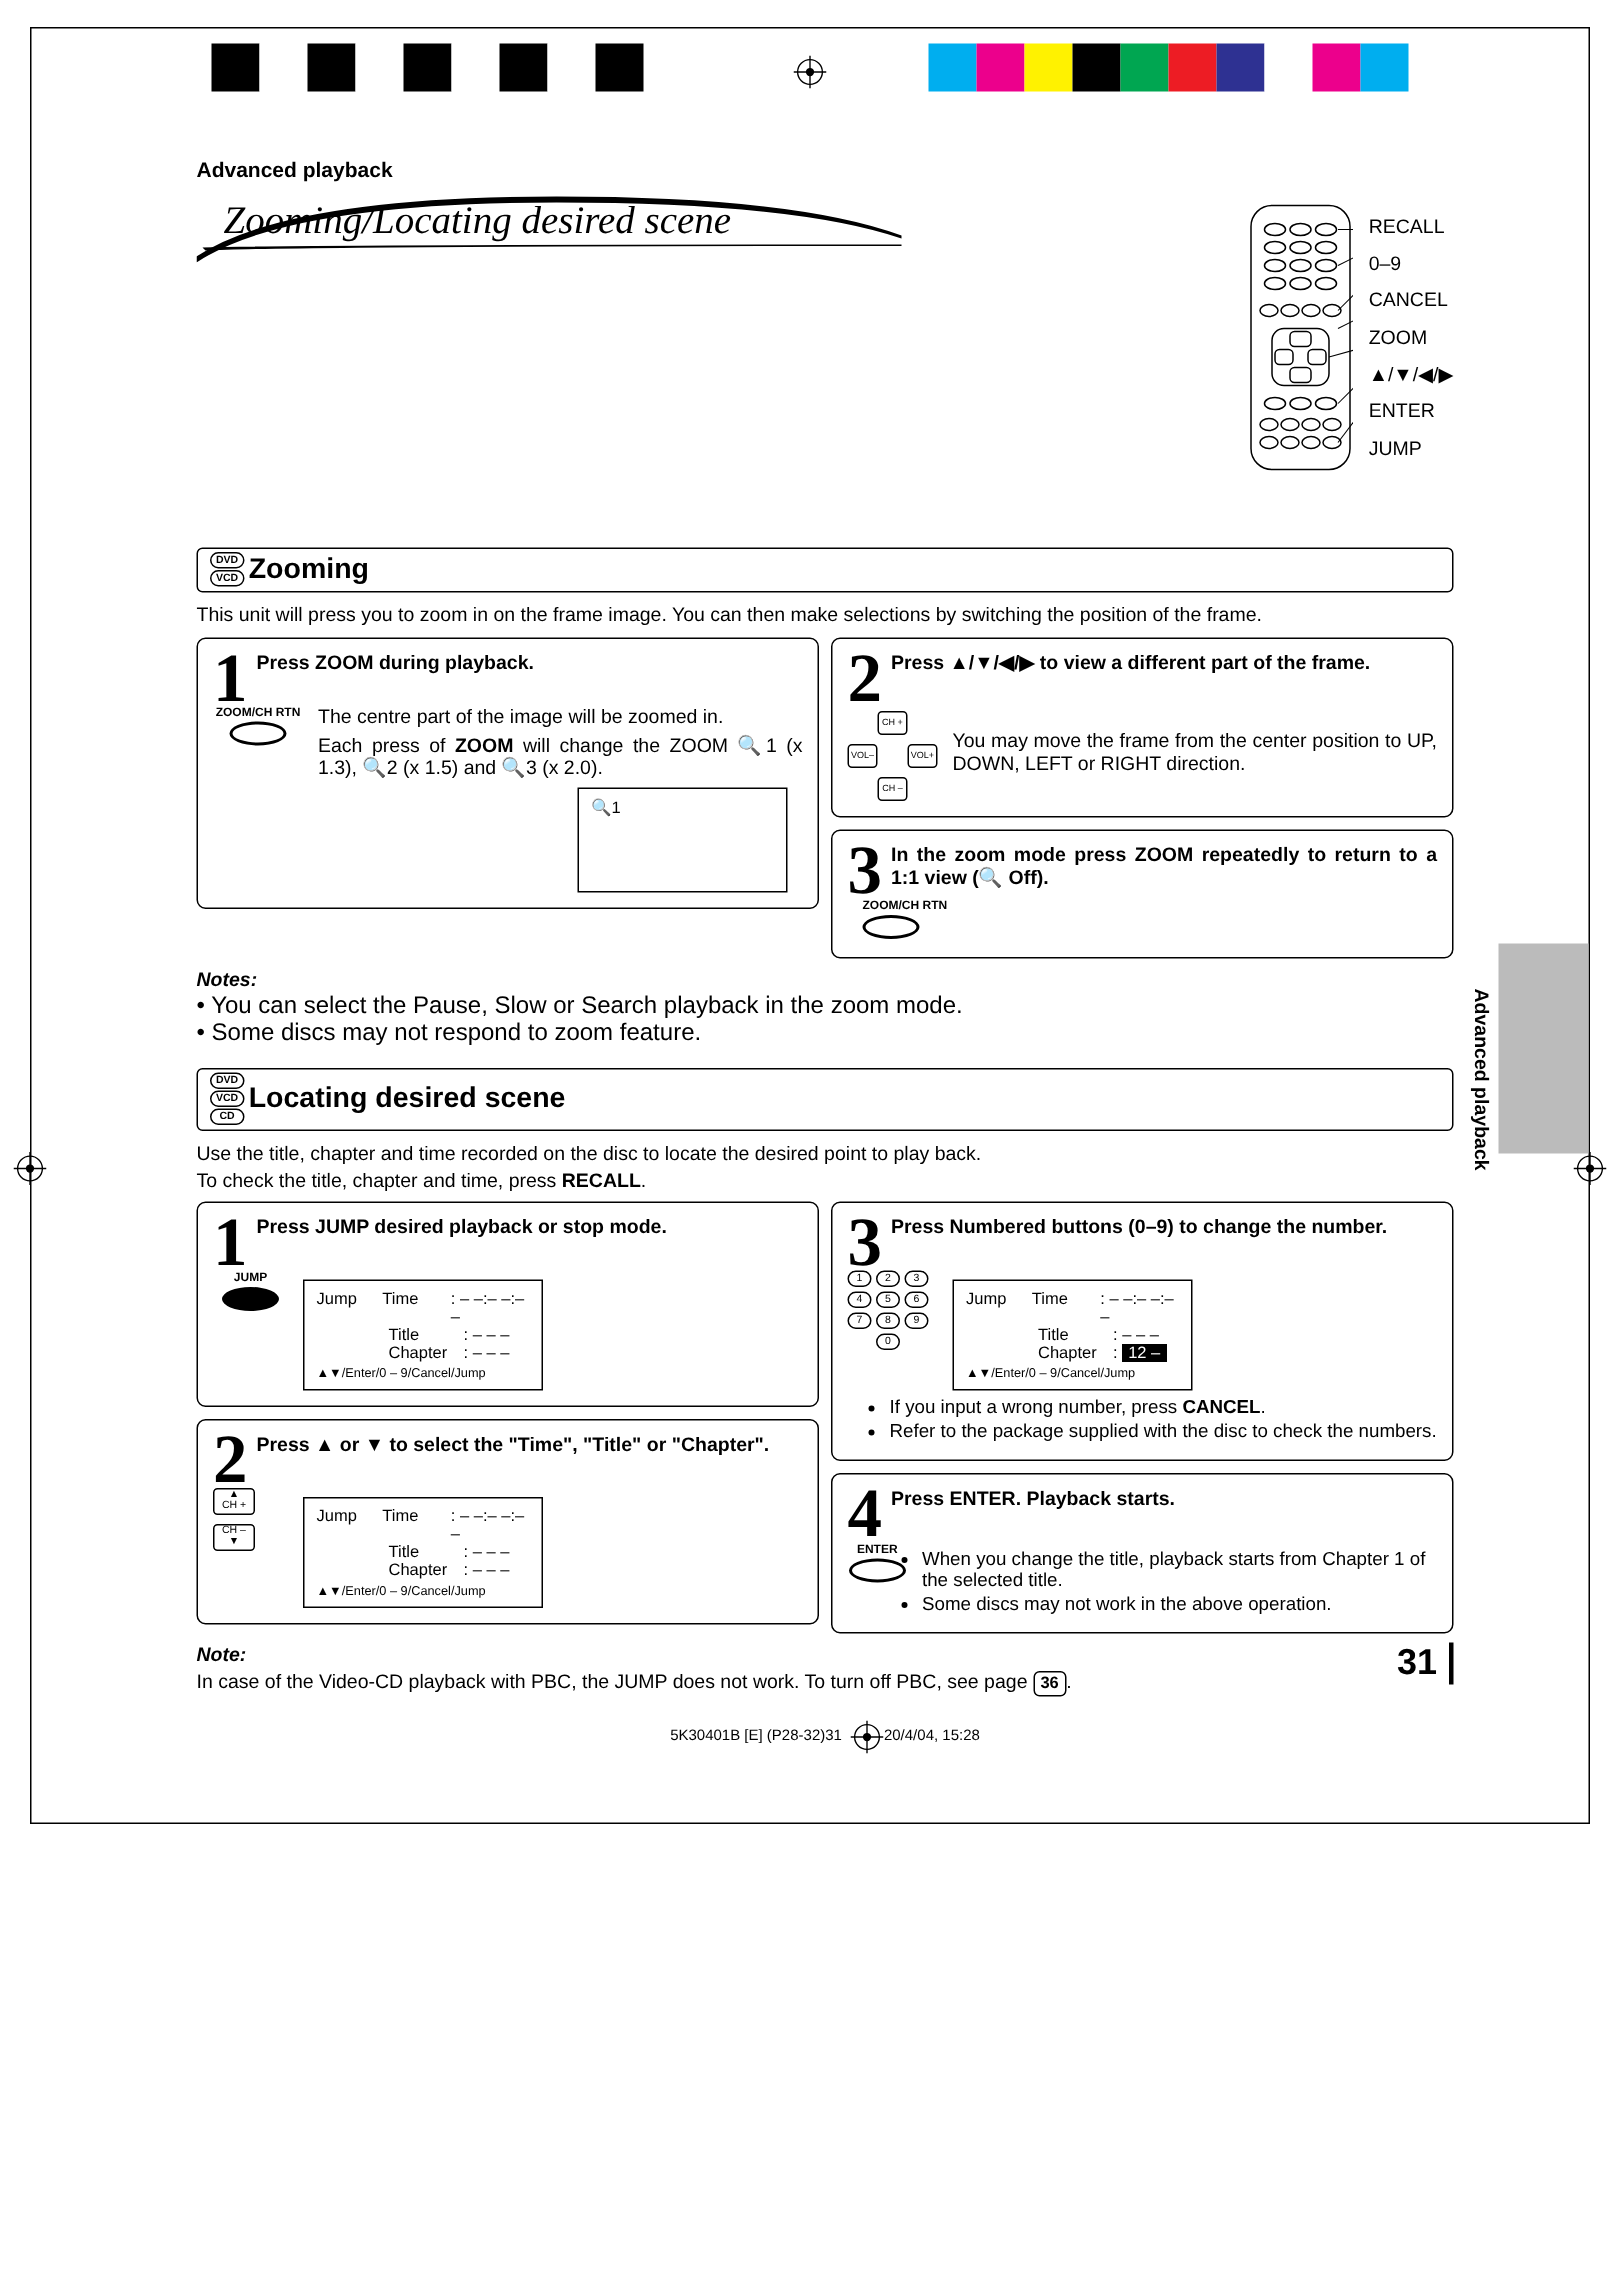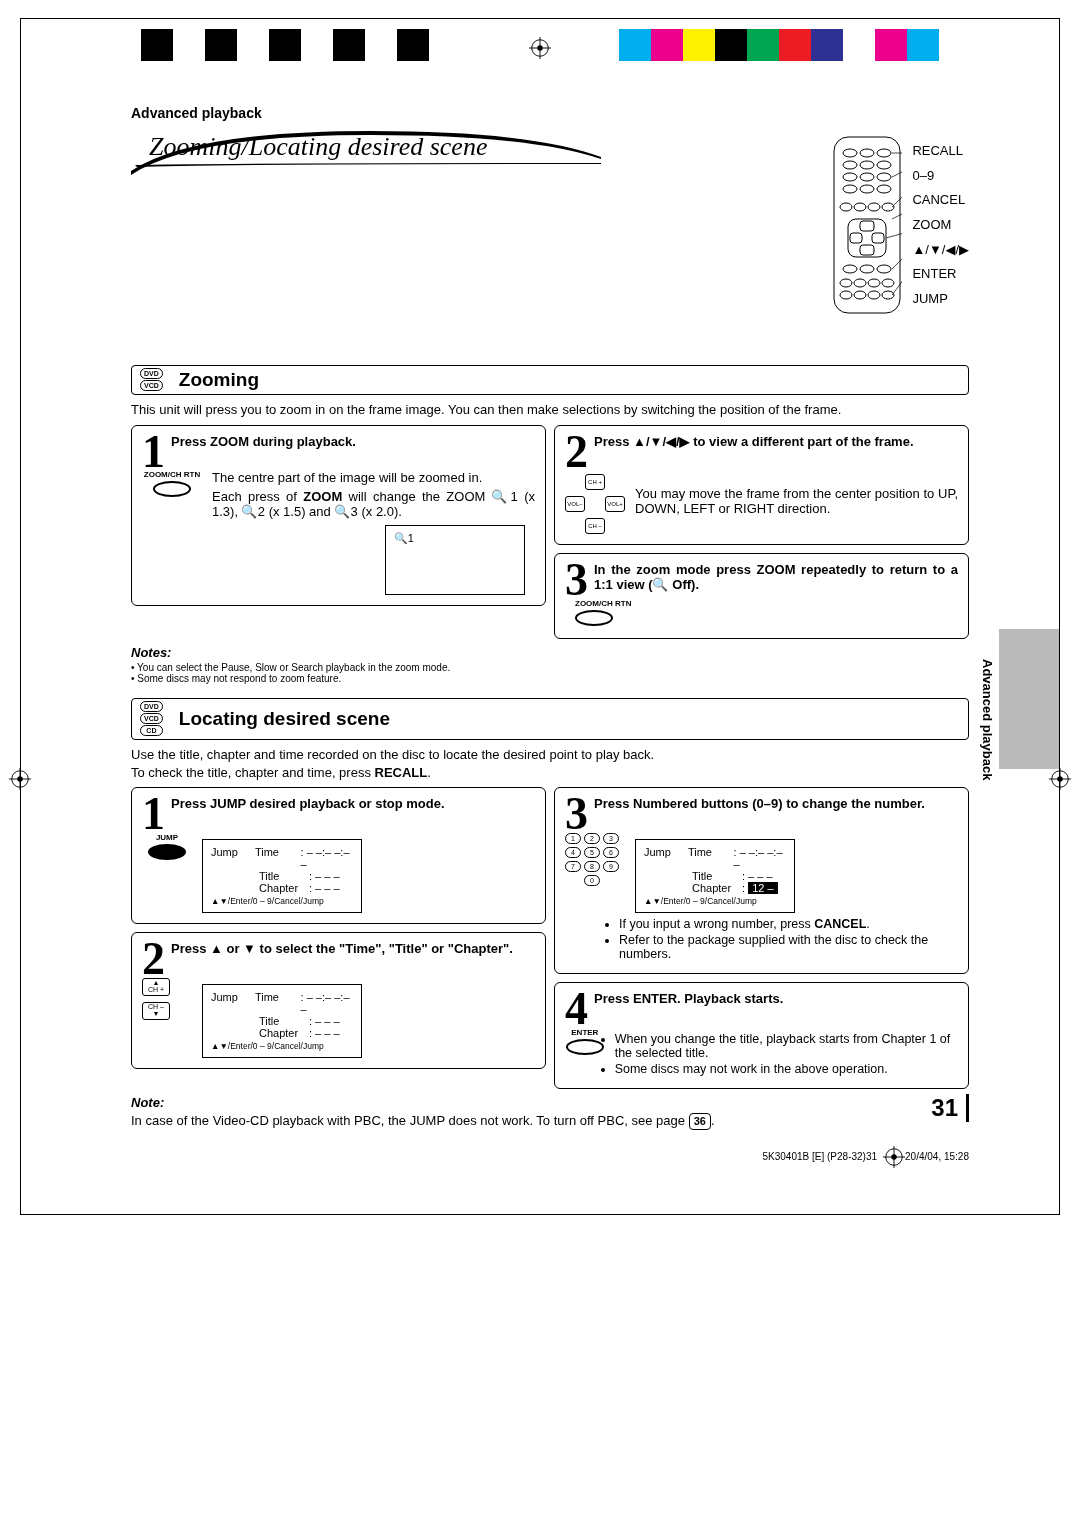--- a/index.html
+++ b/index.html
@@ -27,67 +27,67 @@
   .section-label { font-weight: bold; font-size: 14px; }
   
   .swoosh-title { position: relative; margin-top: 8px; height: 46px; }
   .swoosh-title .bg { position:absolute; inset:0; }
   .swoosh-title .txt { position:absolute; left:18px; top:3px; font-style: italic; font-family: "Times New Roman", serif; font-size: 26px; }
   
   .remote-block { position:absolute; right:90px; top: 60px; display:flex; align-items:flex-start; gap:10px;}
   .remote-svg { width:70px; }
   .remote-labels { font-size:13px; line-height:1.9; padding-top:4px;}
   
-  .subhead { border:1px solid #000; border-radius:4px; padding:2px 8px 3px 8px; margin-top: 190px; display:flex; align-items:center; gap:16px;}
+  .subhead { border:1px solid #000; border-radius:4px; padding:2px 8px 3px 8px; margin-top: 190px; display:flex; align-items:center; gap:3px;}
   .subhead.second { margin-top: 14px;}
   .subhead .badges { display:flex; flex-direction:column; gap:1px;}
   .badge { border:1px solid #000; border-radius:8px; font-size:7px; font-weight:bold; padding:0 3px; line-height:9px; text-align:center;}
   .subhead .stitle { font-size:19px; font-weight:bold;}
   .intro { margin: 6px 0 6px 0; font-size: 13px; line-height:1.35;}
   
   .cols { display:flex; gap:8px; align-items:stretch;}
   .col { flex:1; }
   .stepbox { border:1px solid #000; border-radius:6px; padding:8px 10px 10px 10px; margin-bottom:8px; position:relative;}
   .stepbox.nobot { margin-bottom:0;}
   .bignum { font-size: 46px; font-weight: bold; font-family: "Times New Roman", serif; line-height: 0.8; float:left; margin-right:6px;}
   .step-head { font-weight:bold; font-size:13px; }
   .step-body { clear:left; margin-top:6px;}
   .micro { font-size: 8px; font-weight:bold; text-align:center;}
   .btn-oval { width:38px; height:16px; border:2px solid #000; border-radius:50%; margin:2px auto;}
   .btn-oval.black { background:#000;}
   .note-h { font-weight:bold; font-style:italic; margin-top:6px;}
-  .notes-list { margin:2px 0 0 0; padding:0; list-style:none; font-size:10px;}
+  .notes-list { margin:2px 0 0 0; padding:0; list-style:none; font-size:16px;}
   .notes-list li::before { content:"• "; }
   .mini-screen { border:1px solid #000; width: 160px; padding:6px 8px; font-size:11px; margin-top:6px;}
   .mini-screen .row { display:flex; gap:6px;}
   .mini-screen .c1 { width:42px;}
   .mini-screen .c2 { width:44px;}
   .mini-screen .hint { font-size:8.5px; margin-top:2px;}
   .side-tab { position:absolute; right:64px; top: 640px; writing-mode: vertical-rl; font-weight:bold; font-size:13px;}
   .side-gray { position:absolute; right:0; top: 610px; width:60px; height:140px; background:#bbb;}
   .pagenum-box { position:absolute; right:90px; bottom:24px; display:flex; align-items:center; gap:8px;}
   .pagenum-box .bar { width:3px; height:28px; background:#000;}
   .pagenum-box .num { font-size:24px; font-weight:bold;}
-  .footer { display:flex; justify-content:flex-end; align-items:center; padding: 0 90px 6px 110px; font-size:10px;}
+  .footer { display:flex; justify-content:center; align-items:center; padding: 0 90px 6px 110px; font-size:10px;}
   .footer .mid { display:flex; align-items:center; gap:6px;}
   .keypad { display:inline-block; margin-right:6px;}
   .keypad .krow { display:flex; gap:3px; margin-bottom:3px; justify-content:center;}
   .kbtn { width:16px; height:11px; border:1px solid #000; border-radius:6px; font-size:7px; display:flex; align-items:center; justify-content:center;}
   .dpad { width:60px; height:60px; position:relative; margin-top:4px;}
   .dpad .db { position:absolute; border:1px solid #000; width:20px; height:16px; border-radius:3px; font-size:6px; display:flex; align-items:center; justify-content:center;}
   .dpad .up { left:20px; top:0;}
   .dpad .dn { left:20px; bottom:0;}
   .dpad .lf { left:0; top:22px;}
   .dpad .rt { right:0; top:22px;}
   .pageref { display:inline-block; border:1px solid #000; border-radius:4px; padding:0 4px; font-size:11px; font-weight:bold;}
   .flex-row { display:flex; gap:10px; align-items:flex-start;}
   .chapter-hl { background:#000; color:#fff; padding:0 4px;}
   .bullets { margin:4px 0 0 12px; padding:0; font-size:12.5px;}
   .bullets li { margin-bottom:2px;}
-  .inner-right { margin-left: 54px;}
+  .inner-right { margin-left: 28px;}
 </style>
 </head>
 <body>
 
 <div class="outer">
   <div class="colorbar-wrap">
     <div class="sw-row left" id="sw-left">
         <div class="swatch" style="background: rgb(0, 0, 0);"></div>
         <div class="swatch" style="background: rgb(255, 255, 255);"></div>
         <div class="swatch" style="background: rgb(0, 0, 0);"></div>

